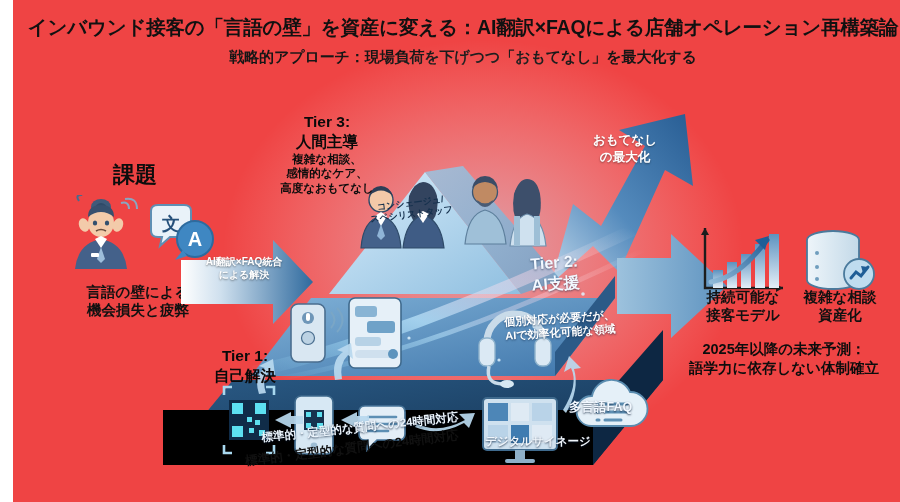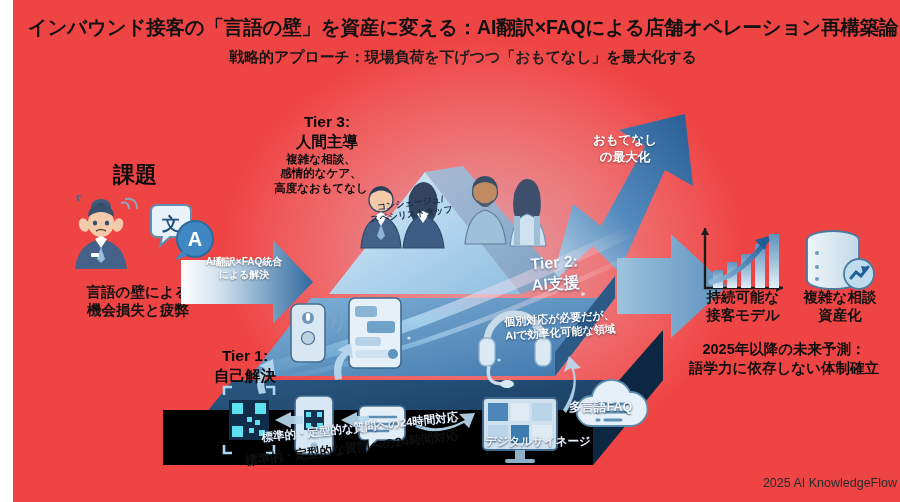--- a/index.html
+++ b/index.html
@@ -56,21 +56,21 @@
   }
 
   
   #pyramid { position: absolute; left: 150px; top: 80px; width: 610px; height: 400px; }
 
   
   .tier-title { position: absolute; font-weight: bold; color: #0a0a0a; white-space: nowrap; }
   .tier-sub   { position: absolute; font-weight: bold; line-height: 1.25; white-space: nowrap; }
 
   #t3-title { left: 262px; top: 112px; font-size: 15.5px; text-align: center; width: 104px; line-height: 1.3; }
-  #t3-sub   { left: 248px; top: 152px; font-size: 11.5px; color: #0d0d0d; text-align: center; width: 120px; }
+  #t3-sub   { left: 254px; top: 152px; font-size: 11.5px; color: #0d0d0d; text-align: center; width: 120px; }
   #t3-staff-label {
     position: absolute; left: 352px; top: 198px; width: 92px; font-size: 9px;
     font-weight: bold; color: #15304d; text-align: center; line-height: 1.25;
     transform: rotate(-7deg); transform-origin: center;
   }
 
   #t2-title { left: 500px; top: 253px; font-size: 16px; color: #f2f8ff; text-align: center; width: 84px;
               line-height: 1.3; text-shadow: 0 1px 2px rgba(10,30,60,.55); transform: rotate(-4deg); }
   #t2-sub   { left: 462px; top: 312px; font-size: 11px; color: #fff; text-align: center; width: 170px;
               text-shadow: 0 1px 2px rgba(10,30,60,.6); transform: rotate(-4deg); }
@@ -472,14 +472,13 @@
   <div class="caption" id="out-db-cap">
     <span>複雑な相談</span><br>
     <span>資産化</span>
   </div>
 
   <div id="future-note">
     <span>2025年以降の未来予測：</span><br>
     <span>語学力に依存しない体制確立</span>
   </div>
 
-  <div id="footer">2025 AI KnowledgeFlow</div>
 </div>
 
 </body></html>

